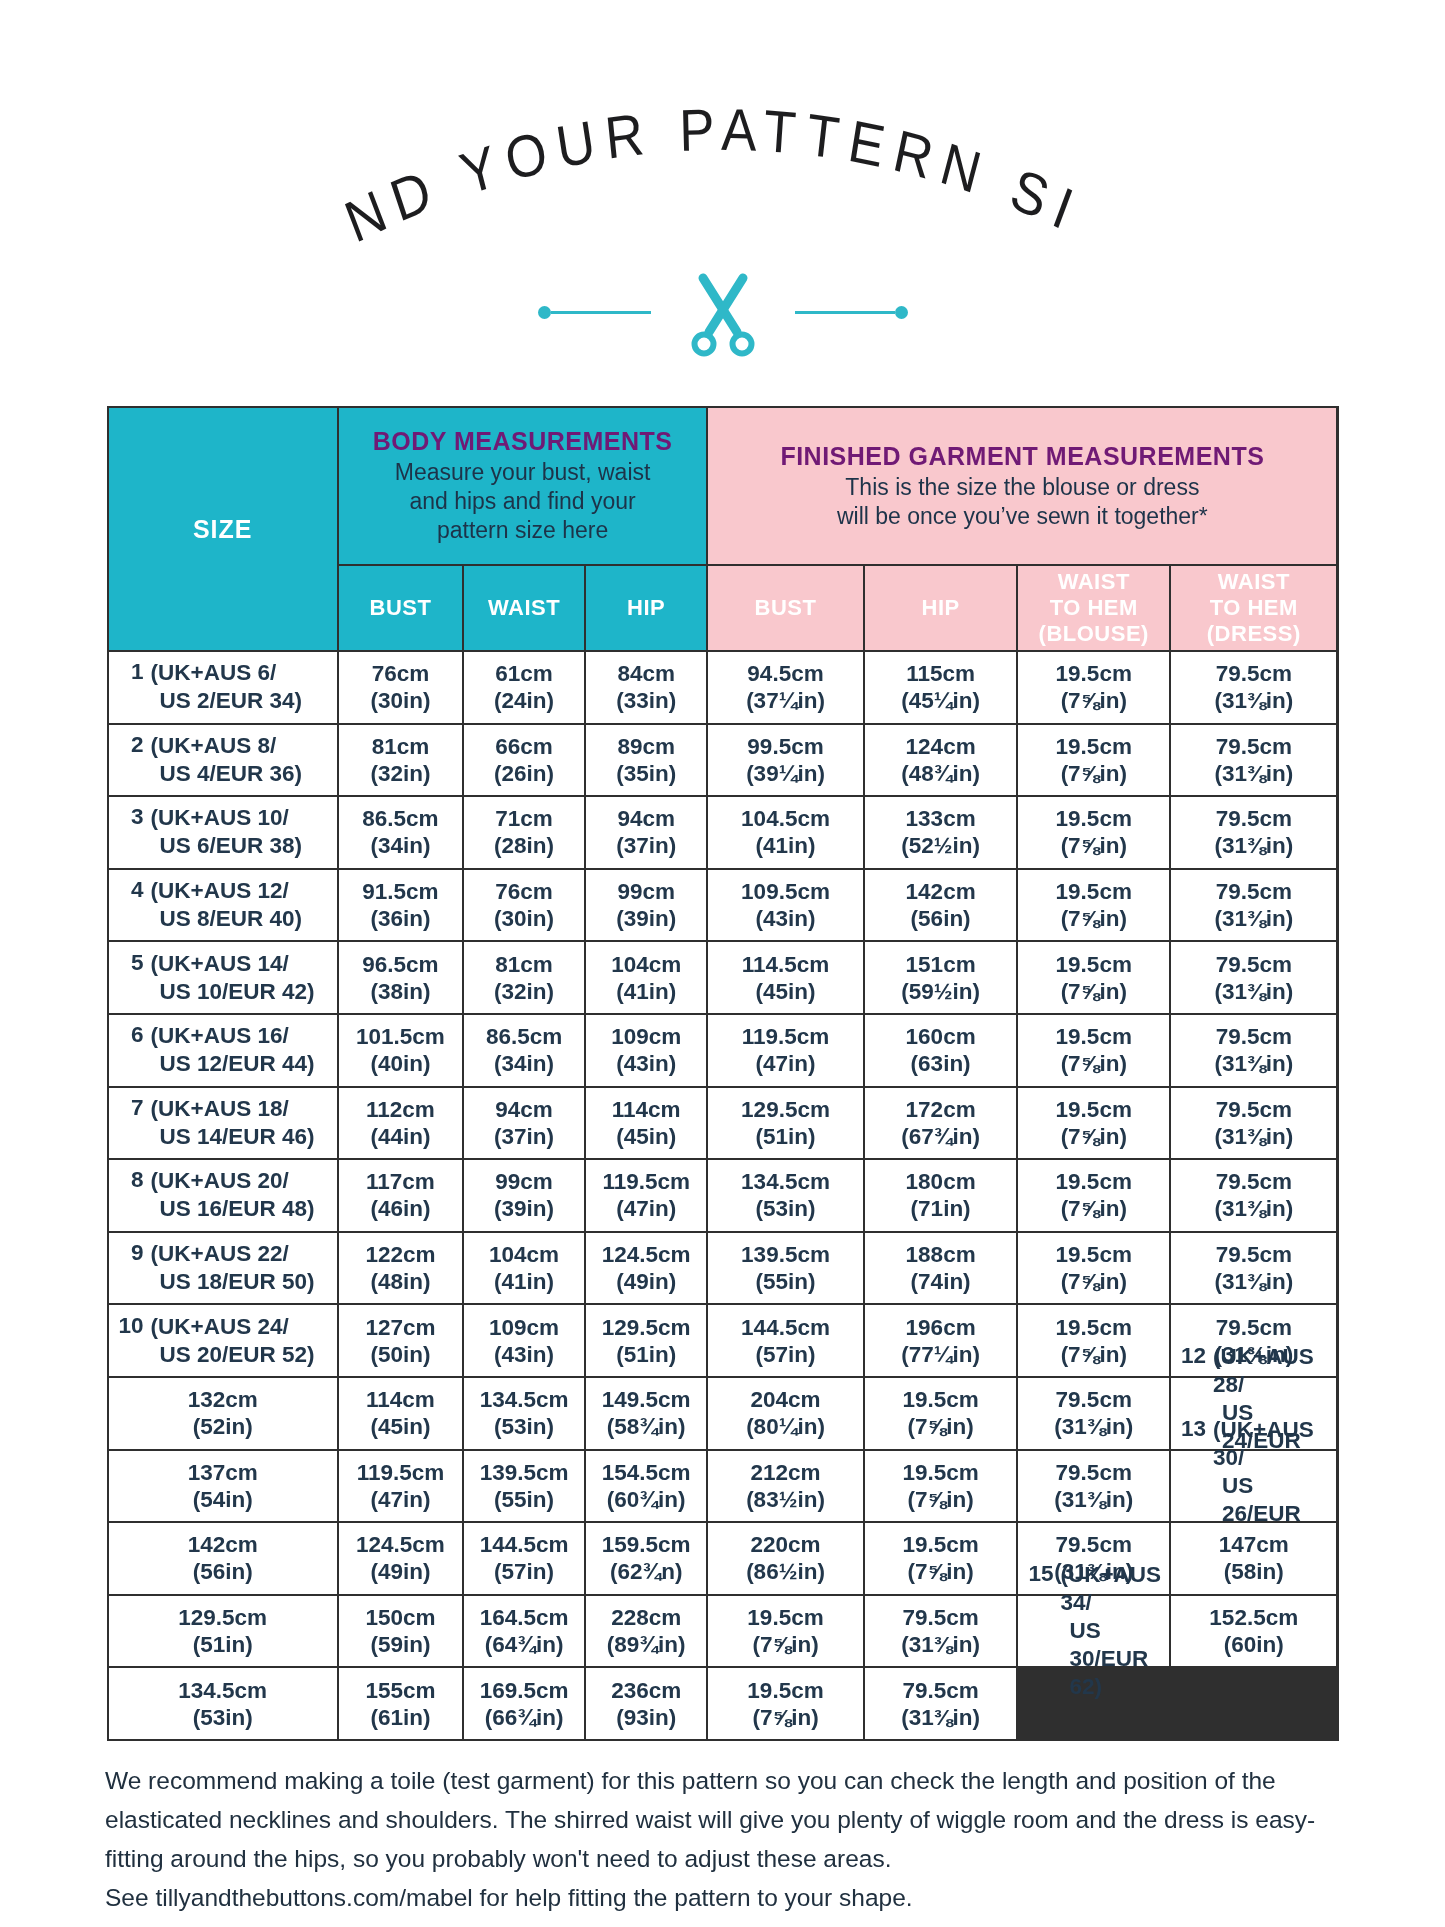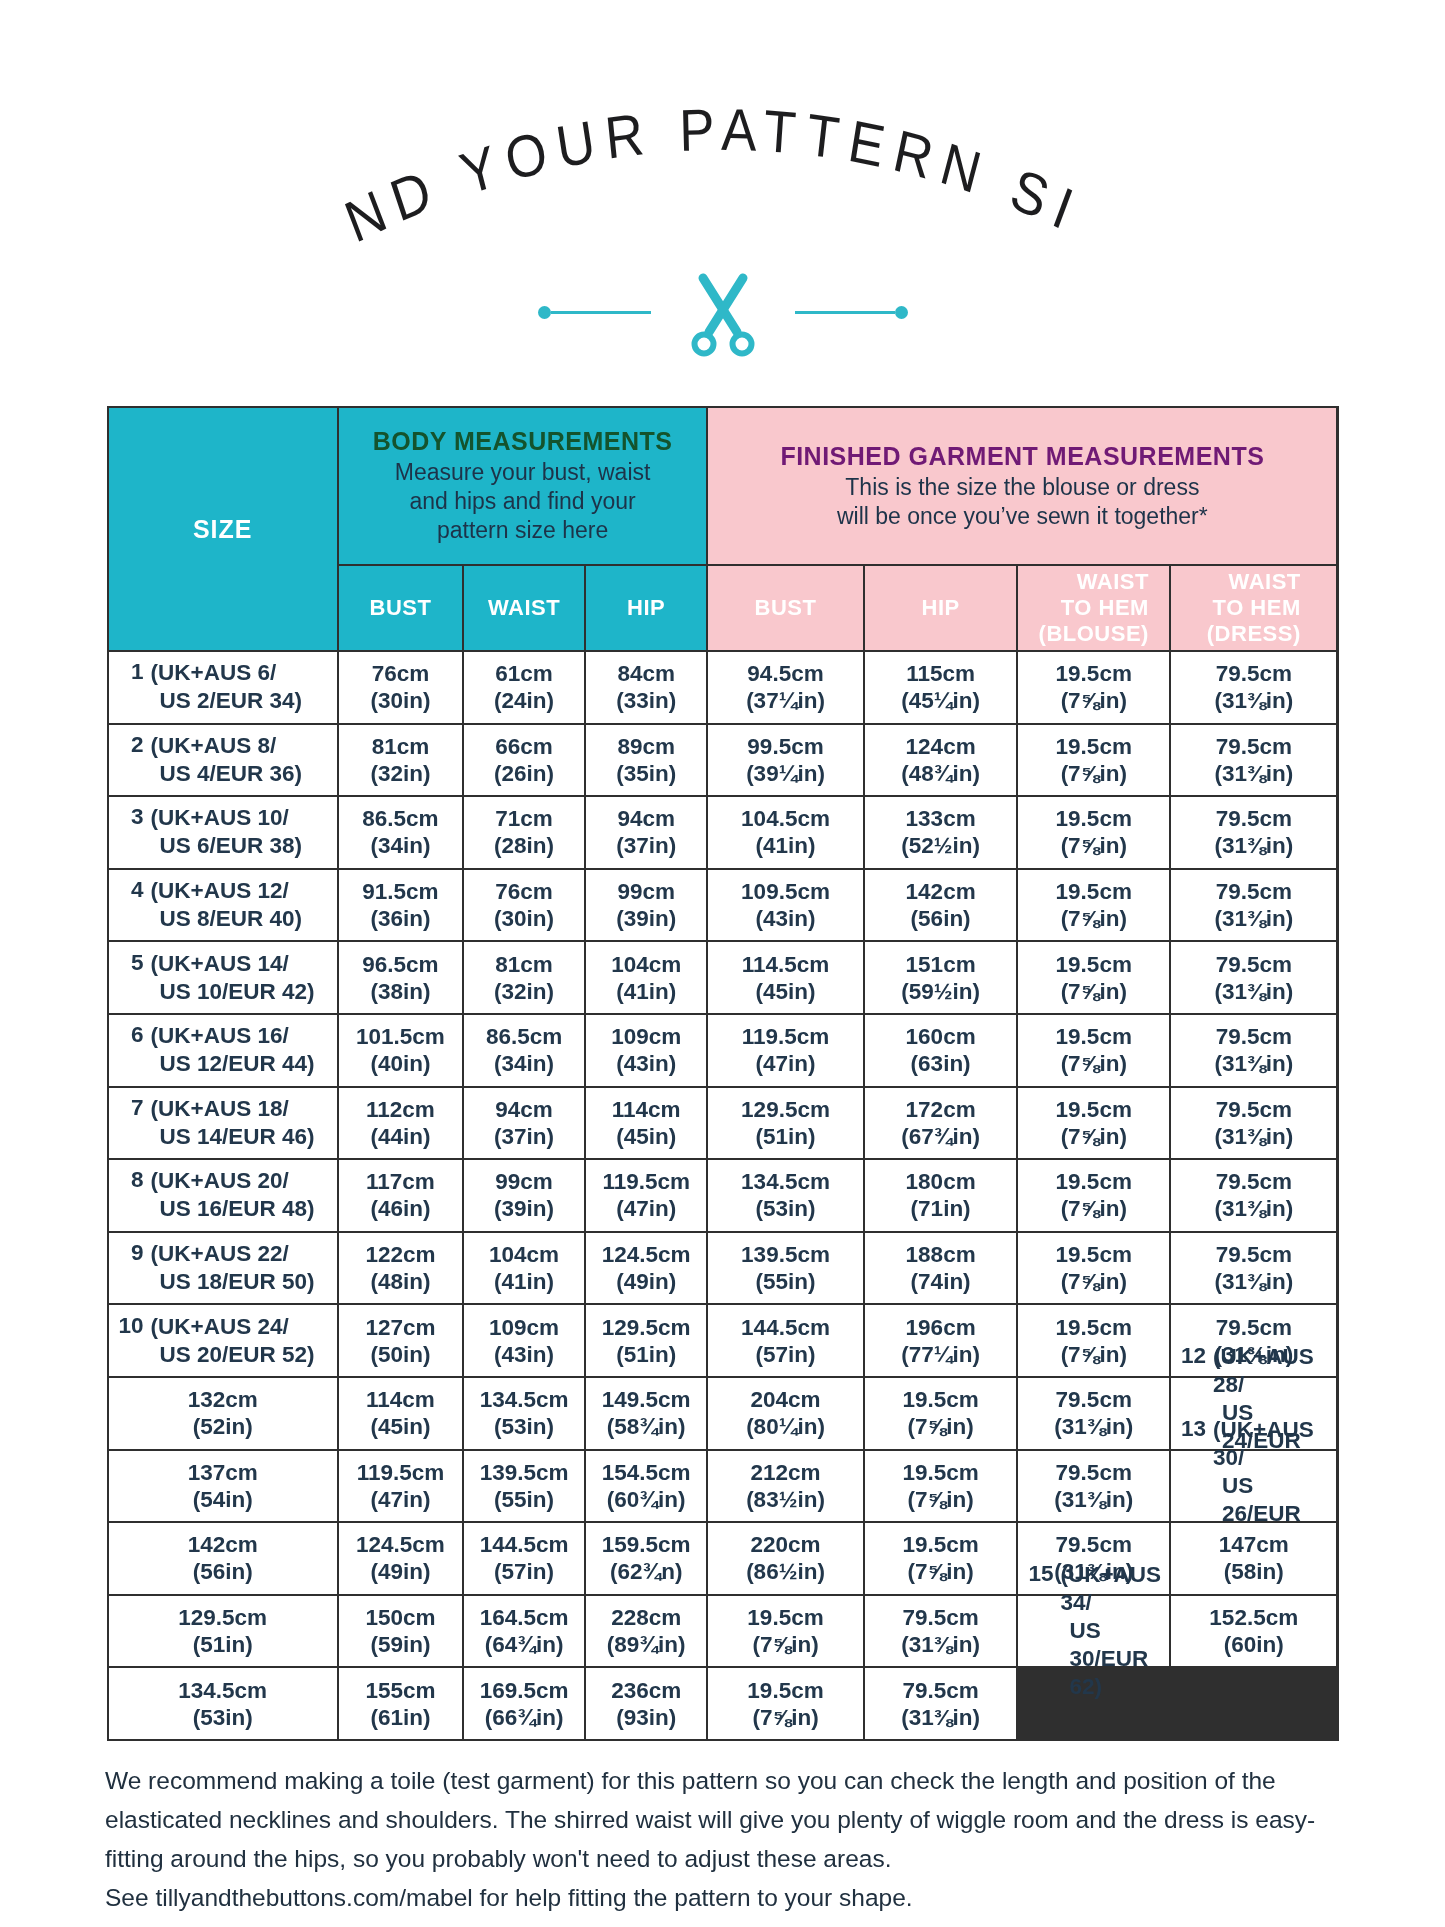--- a/index.html
+++ b/index.html
@@ -38,26 +38,26 @@
     gap:2px;
     background:#2f2f2f;
     border:2px solid #2f2f2f;
   }
   .cell { background:#ffffff; display:flex; align-items:center; justify-content:center; }
   .teal { background:#1eb5c9; }
   .pink { background:#f9c8cd; }
 
   .size-head { grid-column:1; grid-row:1/3; color:#ffffff; font-weight:700; font-size:25px; letter-spacing:1px; }
   .group-head { flex-direction:column; text-align:center; padding:4px 10px; }
-  .group-head .g-title { font-weight:700; font-size:25px; color:#14532d; letter-spacing:.5px; margin-bottom:2px; }
+  .group-head .g-title { font-weight:700; font-size:25px; color:#701a75; letter-spacing:.5px; margin-bottom:2px; }
   .group-head .g-sub { font-size:23px; color:#1d3349; line-height:1.25; white-space:pre-line; font-weight:400; }
   .body-group { grid-column:2/5; grid-row:1; }
   .fin-group  { grid-column:5/9; grid-row:1; }
 
-  .col-head { color:#ffffff; font-weight:700; font-size:22px; text-align:right; line-height:1.18; white-space:pre-line; letter-spacing:.5px; }
+  .col-head { color:#ffffff; font-weight:700; font-size:22px; text-align:center; line-height:1.18; white-space:pre-line; letter-spacing:.5px; }
 
   .size-cell { justify-content:flex-start; padding-left:7px; font-weight:700; font-size:22.5px; color:#22374b; }
   .size-num { width:28px; text-align:right; margin-right:7px; flex:0 0 auto; align-self:flex-start; }
   .size-lines { display:flex; flex-direction:column; line-height:1.25; }
   .size-l2 { margin-left:9px; }
   .size-cell-inner { display:flex; align-items:flex-start; }
 
   .val { flex-direction:column; font-weight:700; font-size:22.5px; color:#22374b; line-height:1.2; text-align:center; }
 
   

